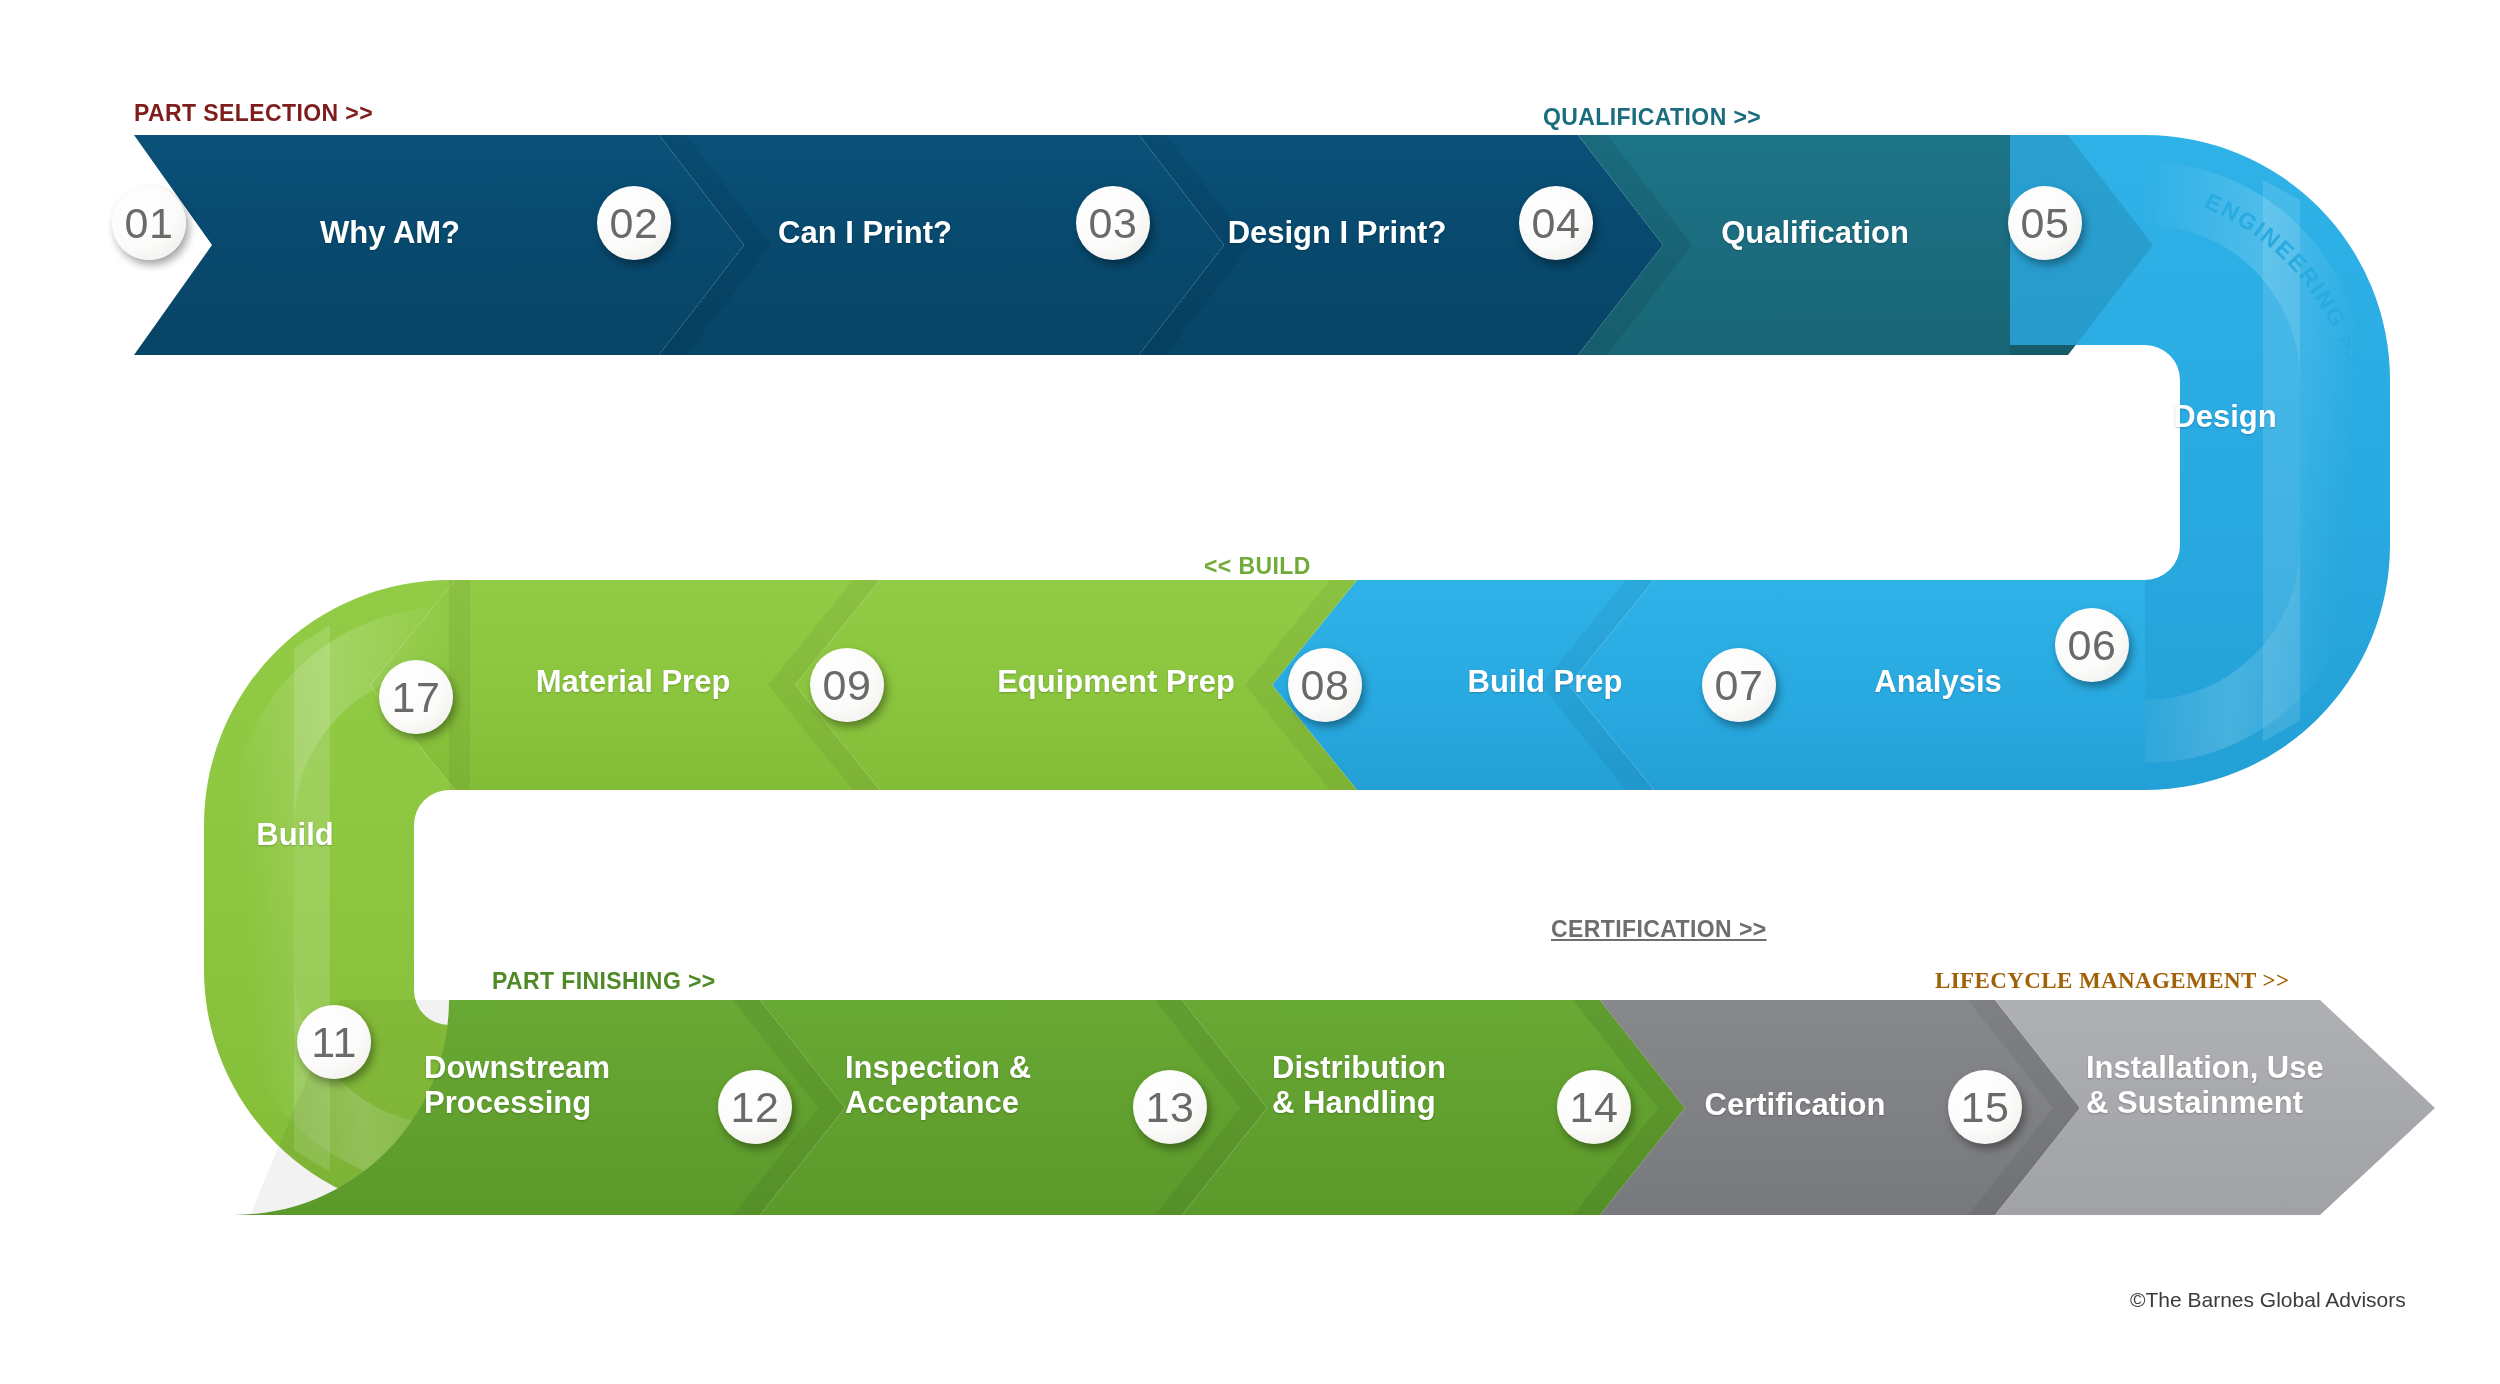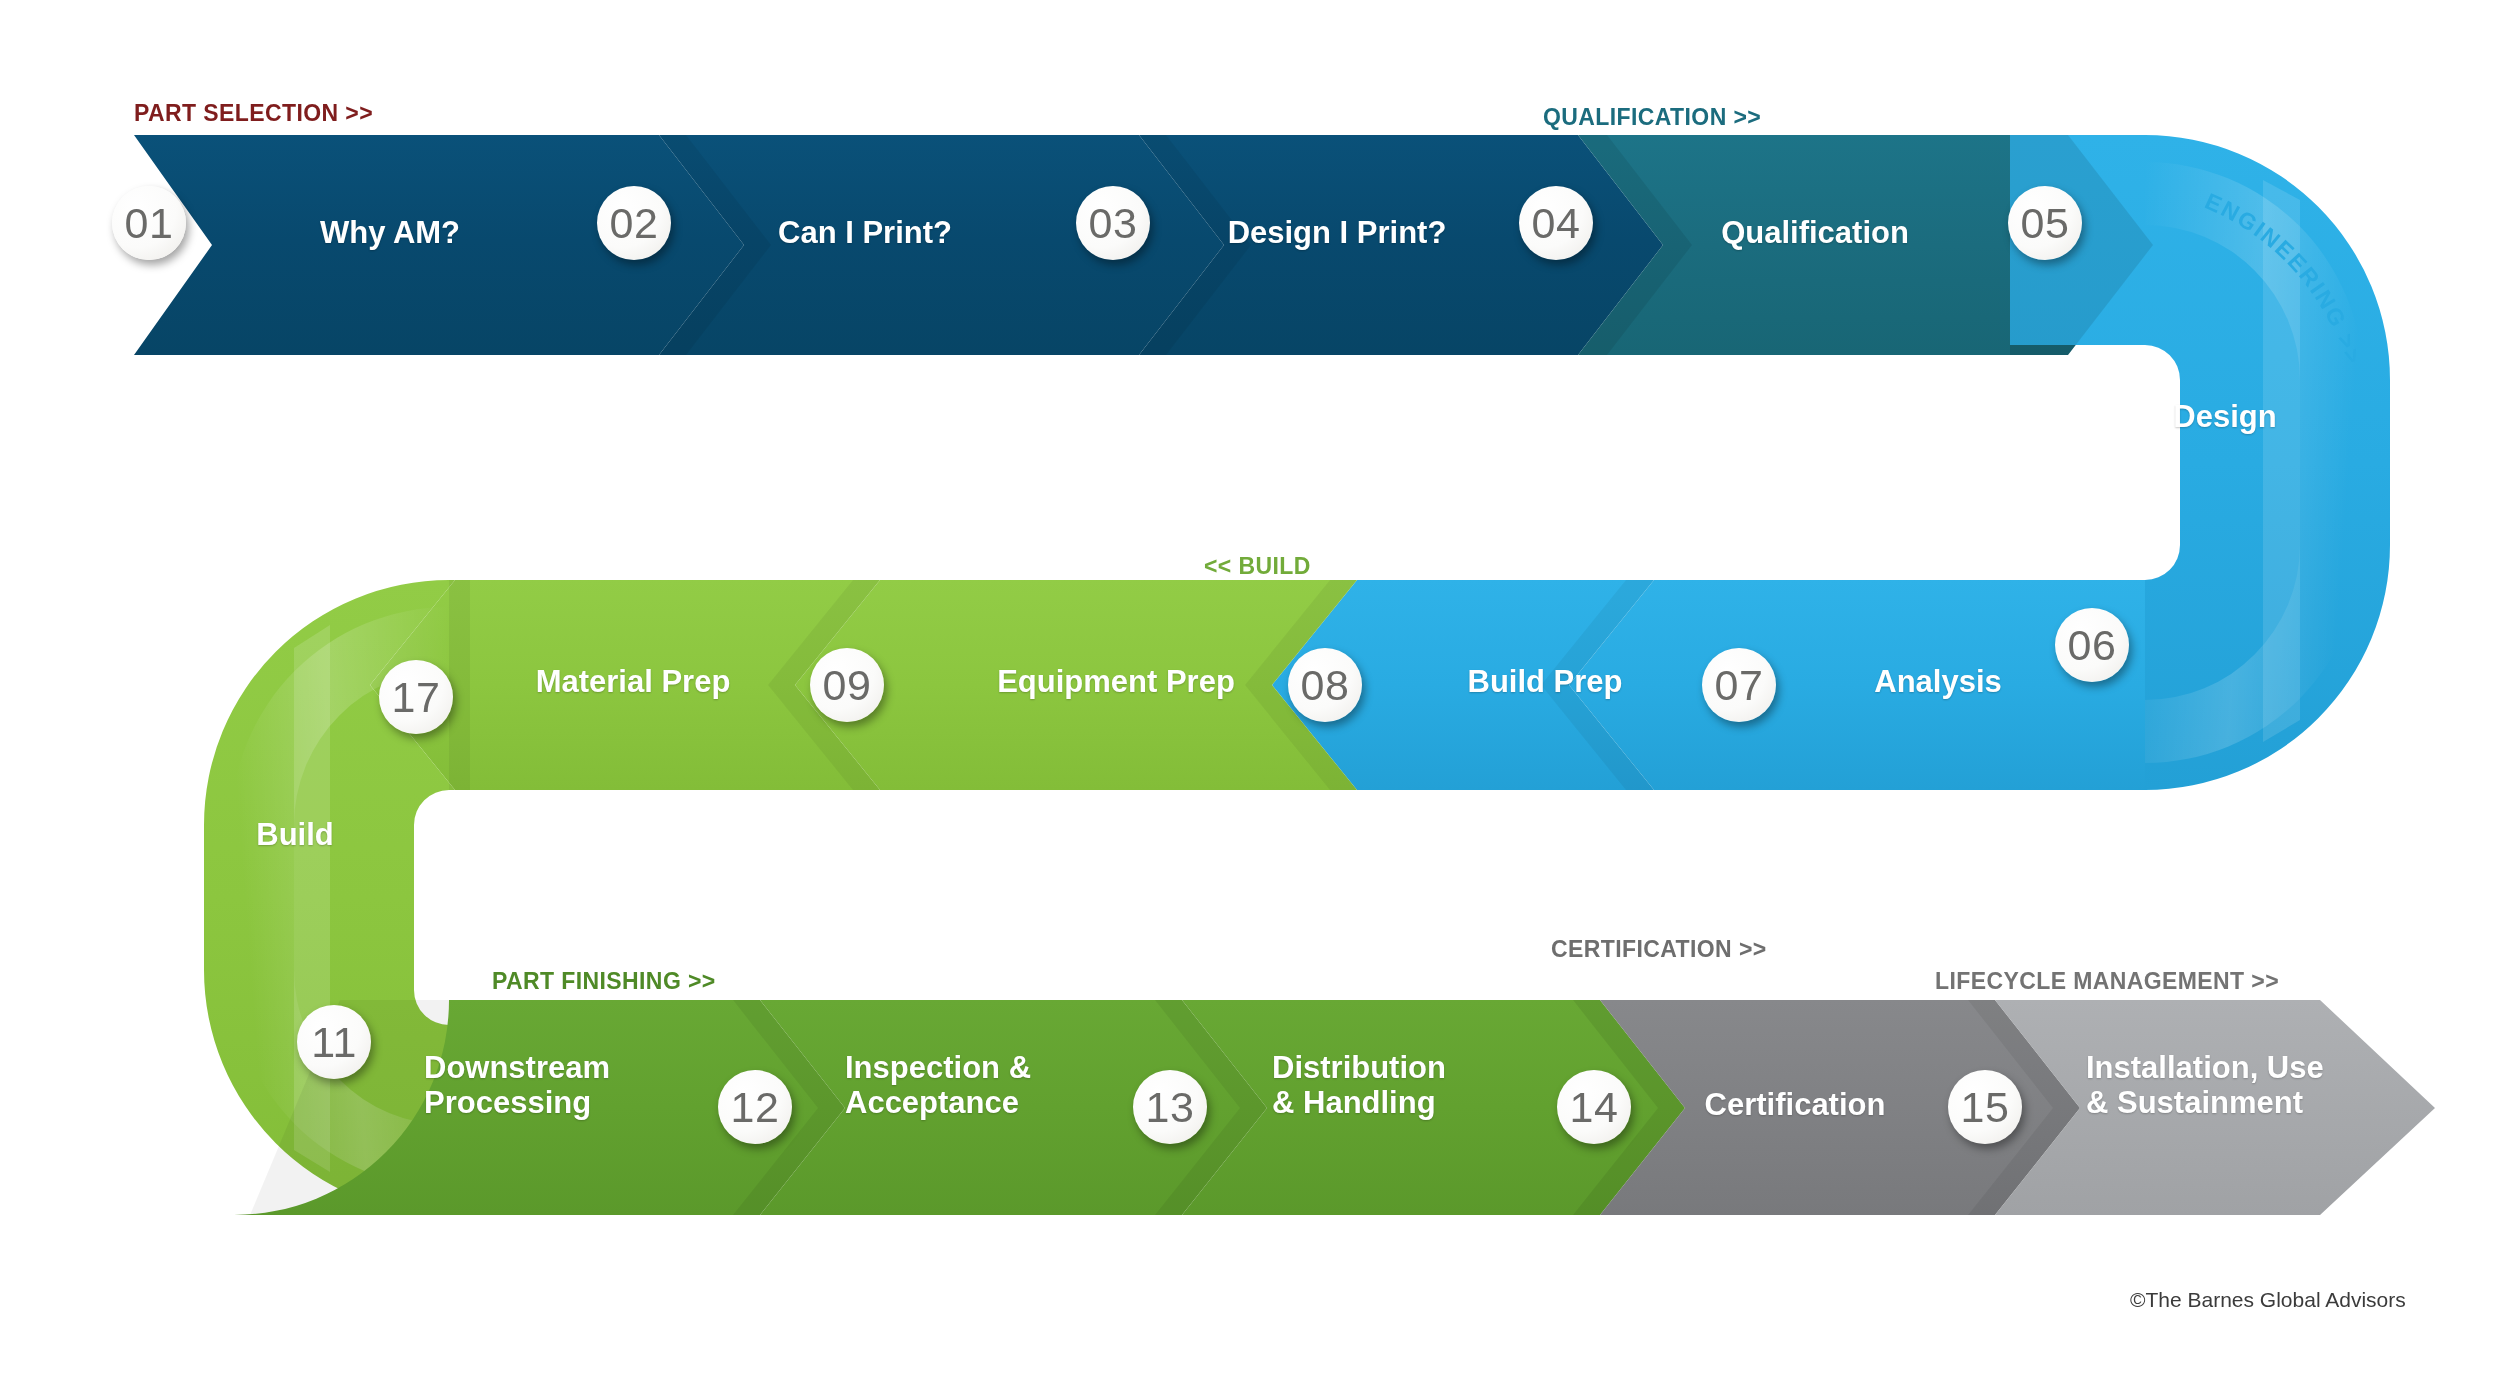--- a/index.html
+++ b/index.html
@@ -31,21 +31,21 @@
     position: absolute;
     font-size: 23px;
     font-weight: bold;
     letter-spacing: 0.4px;
     white-space: nowrap;
     color: #7f1d1d;
   }
   .phase-label.green      { color: #72ab3a; }
   .phase-label.darkgreen  { color: #4f8a27; }
   .phase-label.gray       { color: #6e6e6e; }
-  .phase-label.lightgray  { color: #737373; }
+  .phase-label.lightgray  { color: #a16207; font-family: Liberation Serif, serif; }
 
   .step-title {
     position: absolute;
     color: #ffffff;
     font-size: 31px;
     font-weight: bold;
     line-height: 1.12;
     white-space: pre-line;
     text-shadow: 0 1px 2px rgba(0,0,0,0.22);
     pointer-events: none;
@@ -247,21 +247,21 @@
   </svg>
 
   <div class="phase-label" style="left:134px; top:100px;">PART SELECTION &gt;&gt;</div>
 
   <div class="phase-label" style="left:1543px; top:104px; color:#1b6c7e;">QUALIFICATION &gt;&gt;</div>
 
   <div class="phase-label green" style="left:1204px; top:553px;">&lt;&lt; BUILD</div>
 
   <div class="phase-label darkgreen" style="left:492px; top:968px;">PART FINISHING &gt;&gt;</div>
 
-  <div class="phase-label gray" style="left:1551px; top:936px;">CERTIFICATION &gt;&gt;</div>
+  <div class="phase-label gray" style="left:1551px; top:916px;text-decoration:underline;">CERTIFICATION &gt;&gt;</div>
 
   <div class="phase-label lightgray" style="left:1935px; top:968px;">LIFECYCLE MANAGEMENT &gt;&gt;</div>
 
   <div class="step-title center" style="left:390px; top:216px;">Why AM?</div>
   <div class="step-title center" style="left:865px; top:216px;">Can I Print?</div>
   <div class="step-title center" style="left:1337px; top:216px;">Design I Print?</div>
   <div class="step-title center" style="left:1815px; top:216px;">Qualification</div>
   <div class="step-title center" style="left:2225px; top:400px;">Design</div>
   <div class="step-title center" style="left:1938px; top:665px;">Analysis</div>
   <div class="step-title center" style="left:1545px; top:665px;">Build Prep</div>

